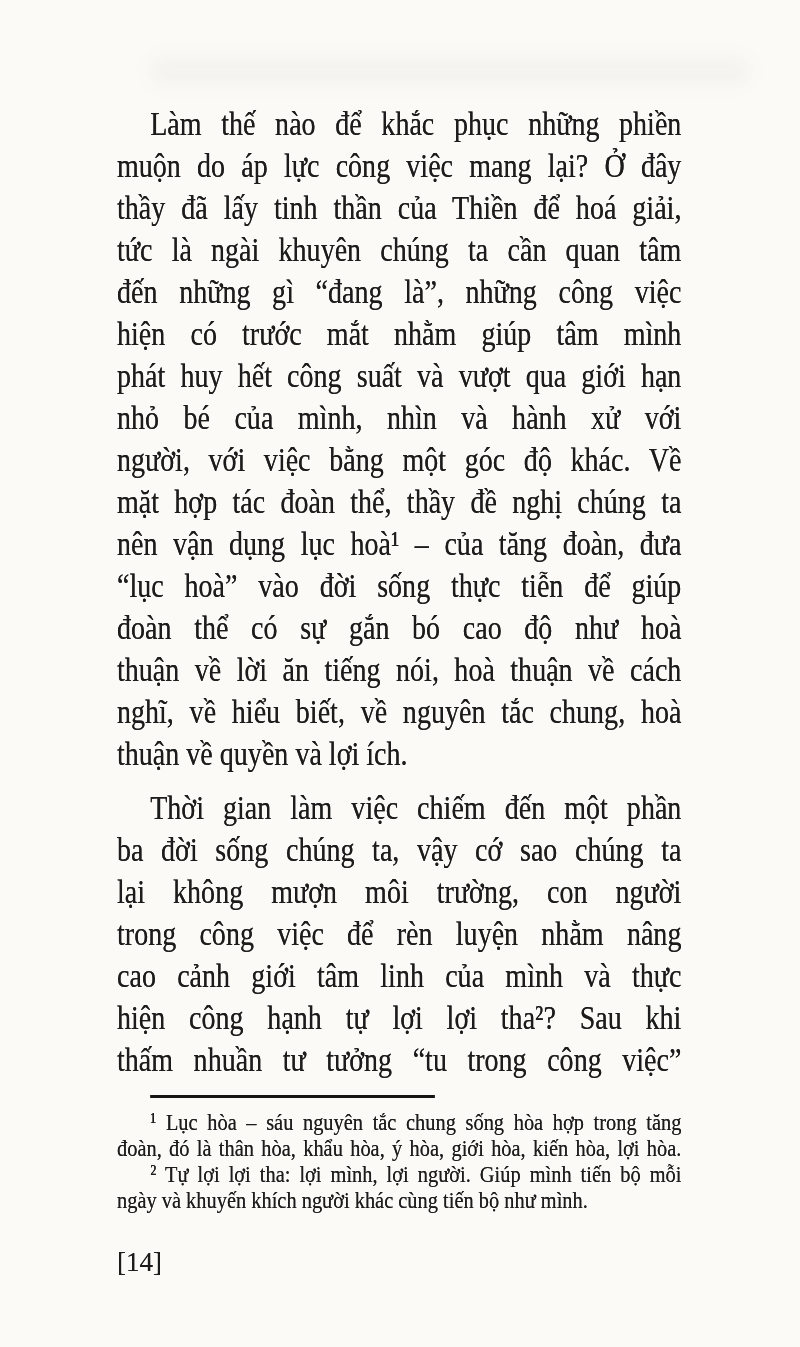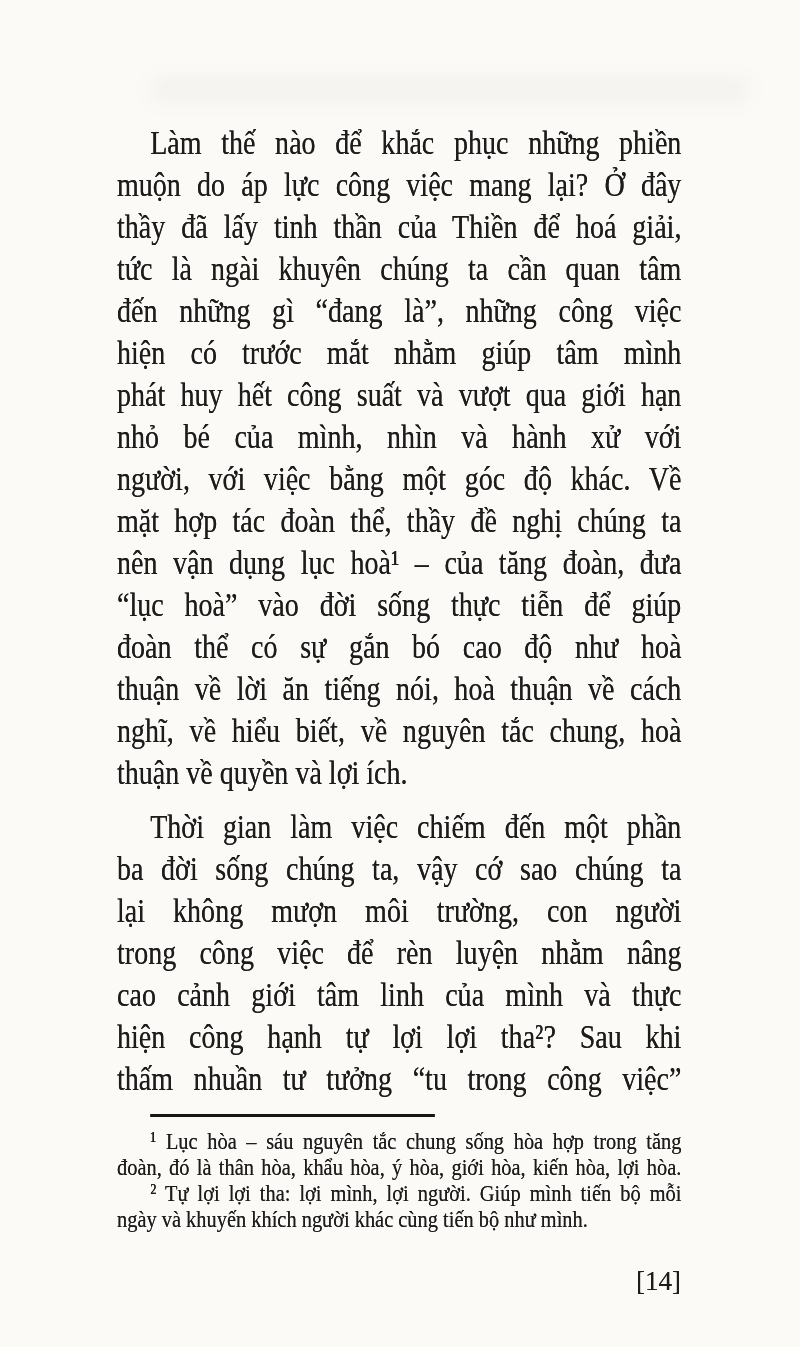--- a/index.html
+++ b/index.html
@@ -8,21 +8,21 @@
   }
   html,body{margin:0;padding:0;}
   body{
     width:800px;height:1347px;
     background:var(--paper);
     color:var(--ink);
     font-family:"Liberation Serif","DejaVu Serif",serif;
     position:relative;
     overflow:hidden;
   }
-  .page{position:absolute;inset:0;margin-top:19px;}
+  .page{position:absolute;inset:0;}
   
   .scan-smudge{
     position:absolute;left:150px;top:58px;width:600px;height:26px;
     background:rgba(60,60,60,0.045);
     filter:blur(9px);
     border-radius:12px;
   }
   
   .text-block{
     position:absolute;left:117px;top:103px;width:664px;
@@ -46,21 +46,21 @@
   .footnotes{margin-top:11px;}
   .footnote-line{
     font-size:24px;line-height:26px;
     text-align:justify;text-align-last:justify;
     text-shadow:0 0 0.4px rgba(25,25,25,0.8);
   }
   .footnote-line.indent{text-indent:39px;}
   .footnote-line.flush{text-align-last:left;}
   .page-number{
     position:absolute;left:117px;top:1246px;width:564px;
-    text-align:right;
+    text-align:left;
     font-size:27px;line-height:32px;
     text-shadow:0 0 0.5px rgba(25,25,25,0.85);
   }
 </style>
 </head>
 <body>
 
 <div class="page">
   <div class="scan-smudge"></div>
 

